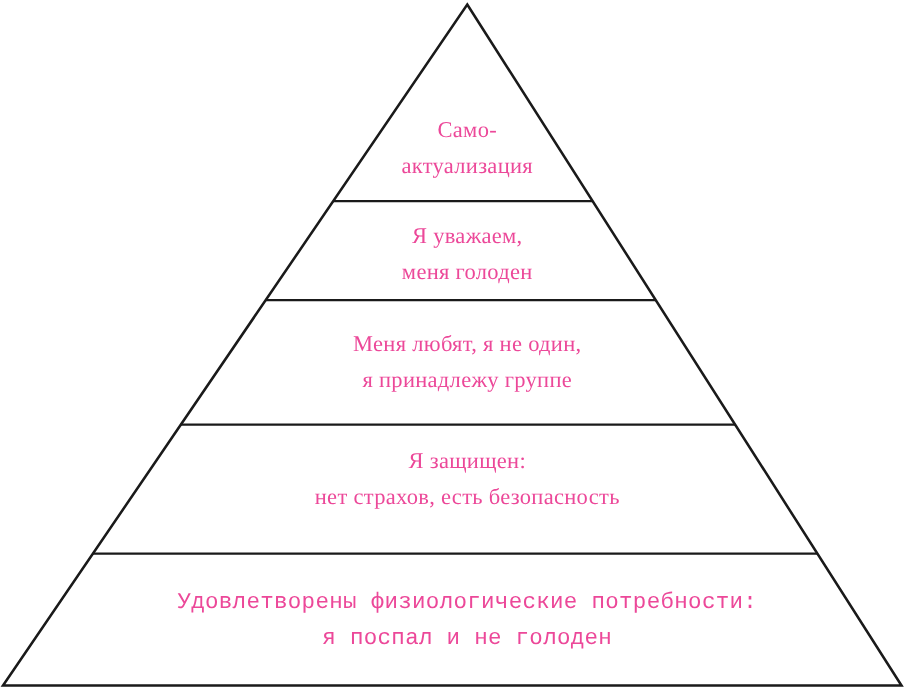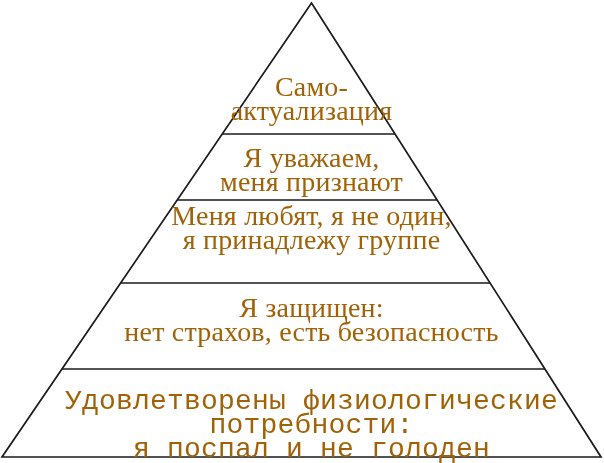--- a/index.html
+++ b/index.html
@@ -25,50 +25,50 @@
     top: 0;
     width: 604px;
     height: 463px;
     display: block;
   }
   .lvl {
     position: absolute;
     left: 19px;
     right: 0;
     text-align: center;
-    font-size: 28px;
+    font-size: 15px;
     line-height: 24px;
-    color: #a16207;
+    color: #ec4899;
     white-space: pre-line;
     letter-spacing: 0.2px;
   }
   .lvl1 { top: 75px; }
   .lvl2 { top: 146px; }
-  .lvl3 { top: 204px; }
+  .lvl3 { top: 218px; }
   .lvl4 { top: 296px; }
   .lvl5 { top: 390px; font-family: Liberation Mono, monospace; }
 </style>
 </head>
 <body>
 
 <div class="stage">
 
   <svg viewBox="0 0 604 463">
     <polygon points="311.5,3 601,457 2,457" fill="#ffffff" stroke="#1a1a1a" stroke-width="1.7" stroke-linejoin="miter"></polygon>
     <line x1="222.2" y1="134" x2="395.0" y2="134" stroke="#1a1a1a" stroke-width="1.5"></line>
     <line x1="177.2" y1="200" x2="437.1" y2="200" stroke="#1a1a1a" stroke-width="1.5"></line>
     <line x1="120.6" y1="283" x2="490.1" y2="283" stroke="#1a1a1a" stroke-width="1.5"></line>
     <line x1="62.0" y1="369" x2="544.9" y2="369" stroke="#1a1a1a" stroke-width="1.5"></line>
   </svg>
 
   <div class="lvl lvl1">Само-
 актуализация</div>
 
   <div class="lvl lvl2">Я уважаем,
-меня признают</div>
+меня голоден</div>
 
   <div class="lvl lvl3">Меня любят, я не один,
 я принадлежу группе</div>
 
   <div class="lvl lvl4">Я защищен:
 нет страхов, есть безопасность</div>
 
   <div class="lvl lvl5">Удовлетворены физиологические потребности:
 я поспал и не голоден</div>
 

